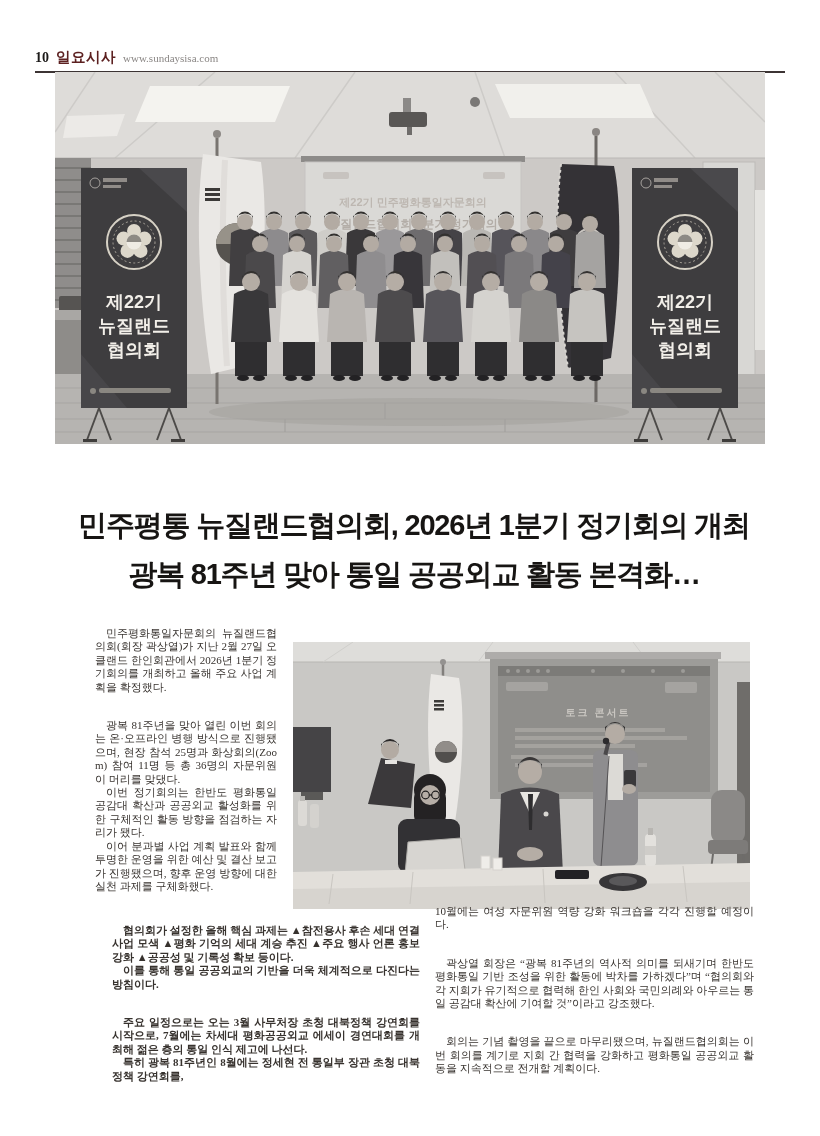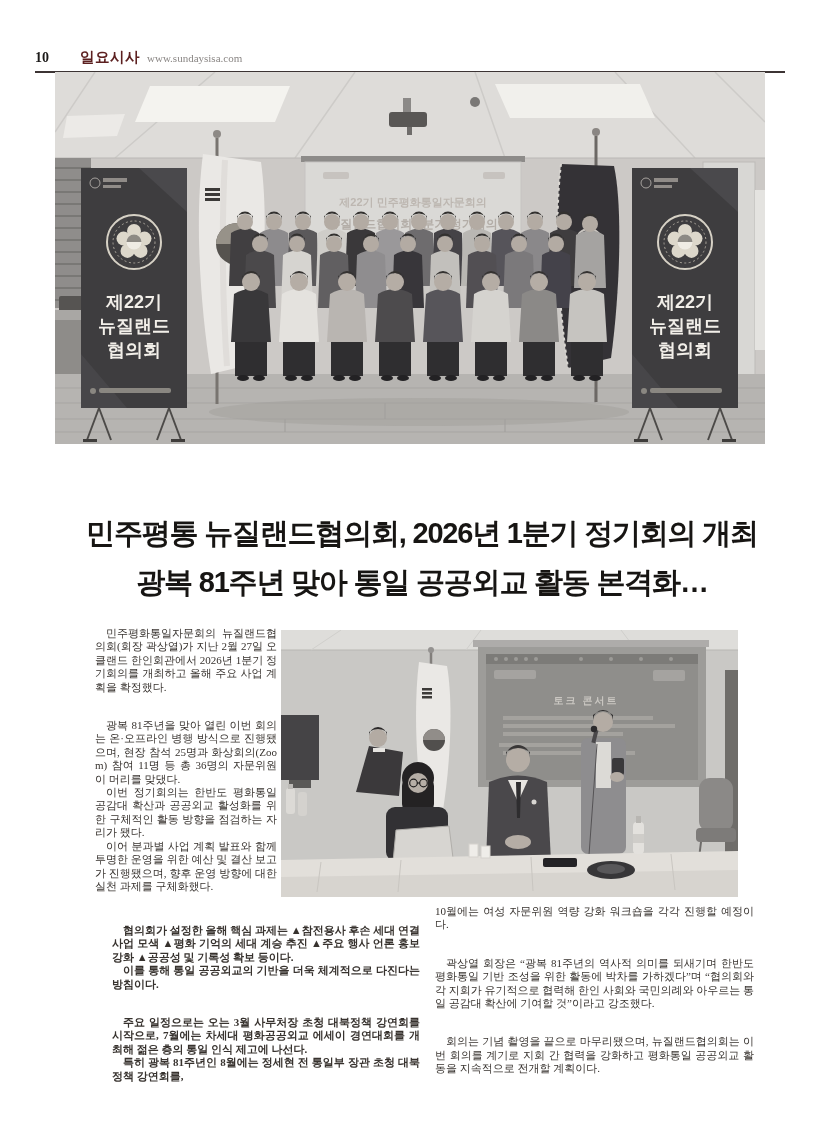--- a/index.html
+++ b/index.html
@@ -6,32 +6,32 @@
   body{
     width:820px;height:1136px;background:#ffffff;position:relative;
     font-family:"Liberation Serif","DejaVu Serif",serif;
     -webkit-font-smoothing:antialiased;
   }
   .page{position:absolute;inset:0;overflow:hidden;}
 
   
   .hdr{position:absolute;left:35px;top:48px;width:750px;display:flex;align-items:baseline;gap:7px;}
   .pgnum{font-family:Liberation Serif, serif;font-weight:bold;font-size:14px;color:#1c1a19;}
-  .masthead{font-family:Liberation Serif, serif;font-weight:bold;font-size:14.5px;color:#5c2020;letter-spacing:.5px;margin-left:24px;}
+  .masthead{font-family:Liberation Serif, serif;font-weight:bold;font-size:14.5px;color:#5c2020;letter-spacing:.5px;}
   .website{font-size:11px;color:#8a8684;}
   .rule{position:absolute;left:35px;width:750px;top:71px;height:2px;background:#3c3434;}
 
   
   .photo{position:absolute;overflow:hidden;background:#ccc9c6;}
   .photo svg{display:block;}
   .photo-top{left:55px;top:72px;width:710px;height:372px;}
   .photo-bottom{left:281px;top:630px;width:457px;height:267px;}
 
   
-  .headline{position:absolute;left:55px;top:497px;width:710px;margin:12px;text-align:center;
+  .headline{position:absolute;left:55px;top:497px;width:710px;margin:4px;text-align:center;
     font-family:"Liberation Sans","DejaVu Sans",sans-serif;font-weight:900;
     font-size:29px;line-height:49px;letter-spacing:-1.2px;color:#171513;}
 
   
   .bodytext{position:absolute;font-size:11px;line-height:13.4px;color:#37322e;text-align:justify;word-break:break-all;}
   .col1{left:95px;top:627px;width:182px;}
   .lower-left{left:112px;top:924px;width:308px;font-weight:bold;}
   .lower-right{left:435px;top:905px;width:319px;}
   p.para{margin:0;text-indent:11px;}
   p.noindent{text-indent:0;}
@@ -249,21 +249,21 @@
     <div>광복 81주년 맞아 통일 공공외교 활동 본격화…</div>
   </h1>
 
   <div class="bodytext col1">
     <p class="para">민주평화통일자문회의 뉴질랜드협의회(회장 곽상열)가 지난 2월 27일 오클랜드 한인회관에서 2026년 1분기 정기회의를 개최하고 올해 주요 사업 계획을 확정했다.</p>
     <p class="para gap">광복 81주년을 맞아 열린 이번 회의는 온·오프라인 병행 방식으로 진행됐으며, 현장 참석 25명과 화상회의(Zoom) 참여 11명 등 총 36명의 자문위원이 머리를 맞댔다.</p>
     <p class="para">이번 정기회의는 한반도 평화통일 공감대 확산과 공공외교 활성화를 위한 구체적인 활동 방향을 점검하는 자리가 됐다.</p>
     <p class="para">이어 분과별 사업 계획 발표와 함께 투명한 운영을 위한 예산 및 결산 보고가 진행됐으며, 향후 운영 방향에 대한 실천 과제를 구체화했다.</p>
   </div>
 
-  <figure class="photo photo-bottom" style="margin:0;">
+  <figure class="photo photo-bottom" style="margin:12px;">
     <svg viewBox="0 0 457 267" width="457" height="267" preserveAspectRatio="none">
       <rect x="0" y="0" width="457" height="267" fill="#c9c8c5"></rect>
       <rect x="0" y="0" width="457" height="20" fill="#deddda"></rect>
       <line x1="0" y1="20" x2="457" y2="20" stroke="#b8b6b3"></line>
       <path d="M60,0 L30,20 M200,0 L185,20 M340,0 L355,20" stroke="#cfcecb" fill="none"></path>
       <rect x="444" y="40" width="13" height="200" fill="#6f6d6a"></rect>
 
       <g>
         <rect x="192" y="10" width="236" height="7" fill="#aeacaa"></rect>
         <rect x="197" y="17" width="228" height="140" fill="#9d9c99"></rect>

